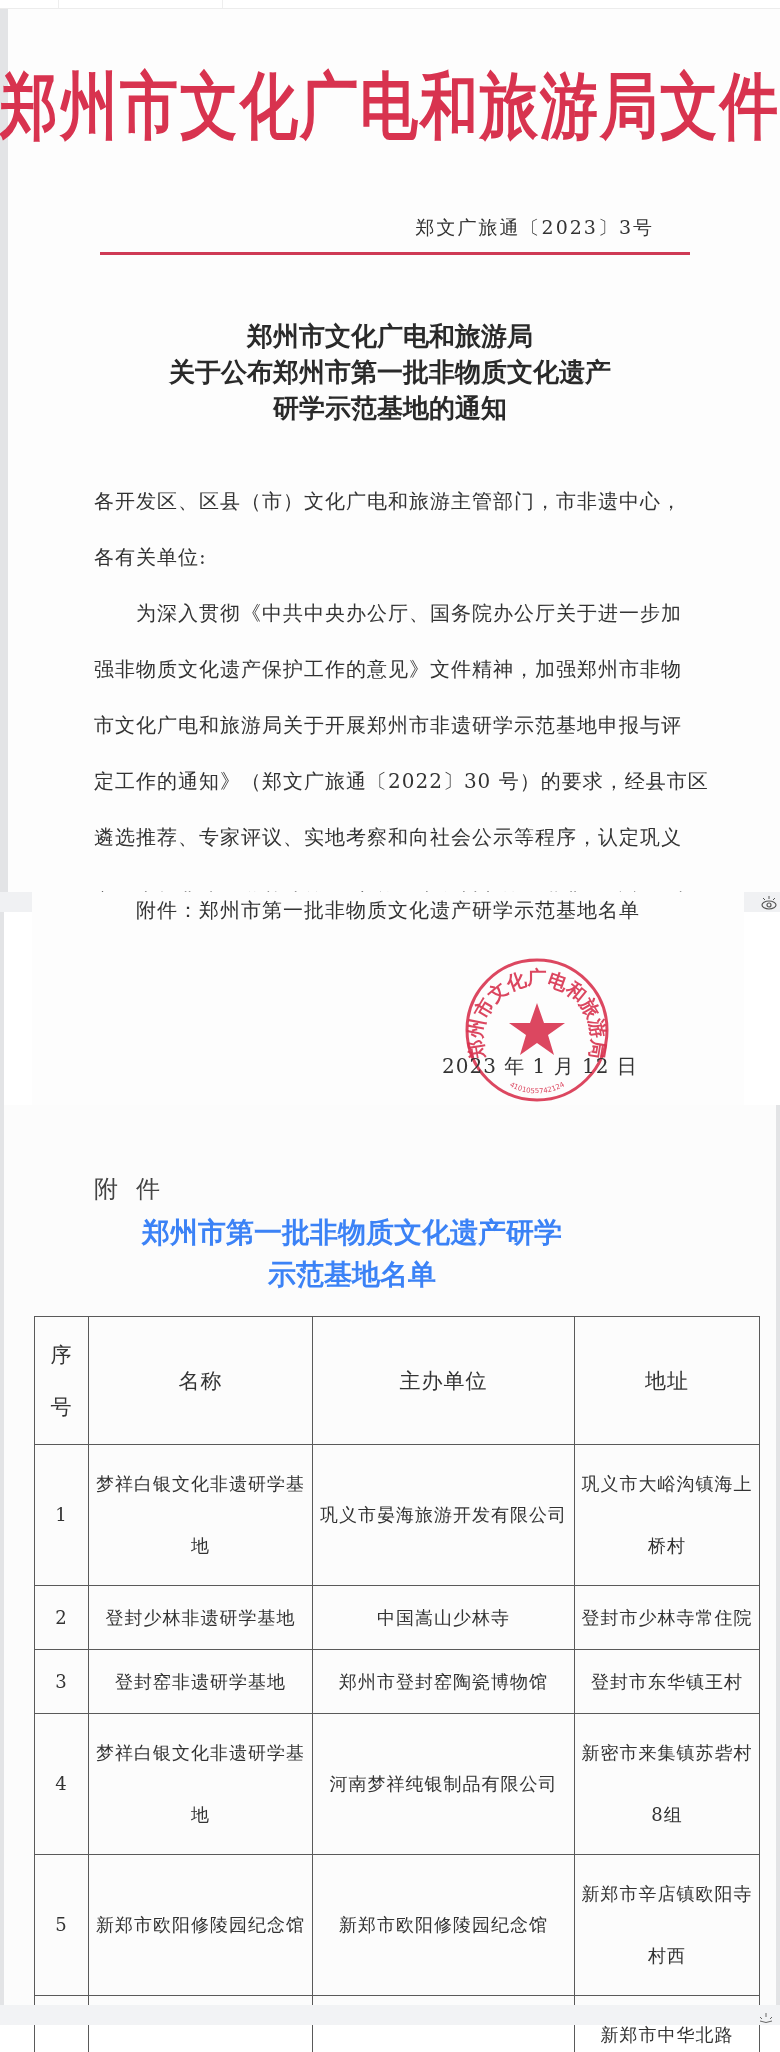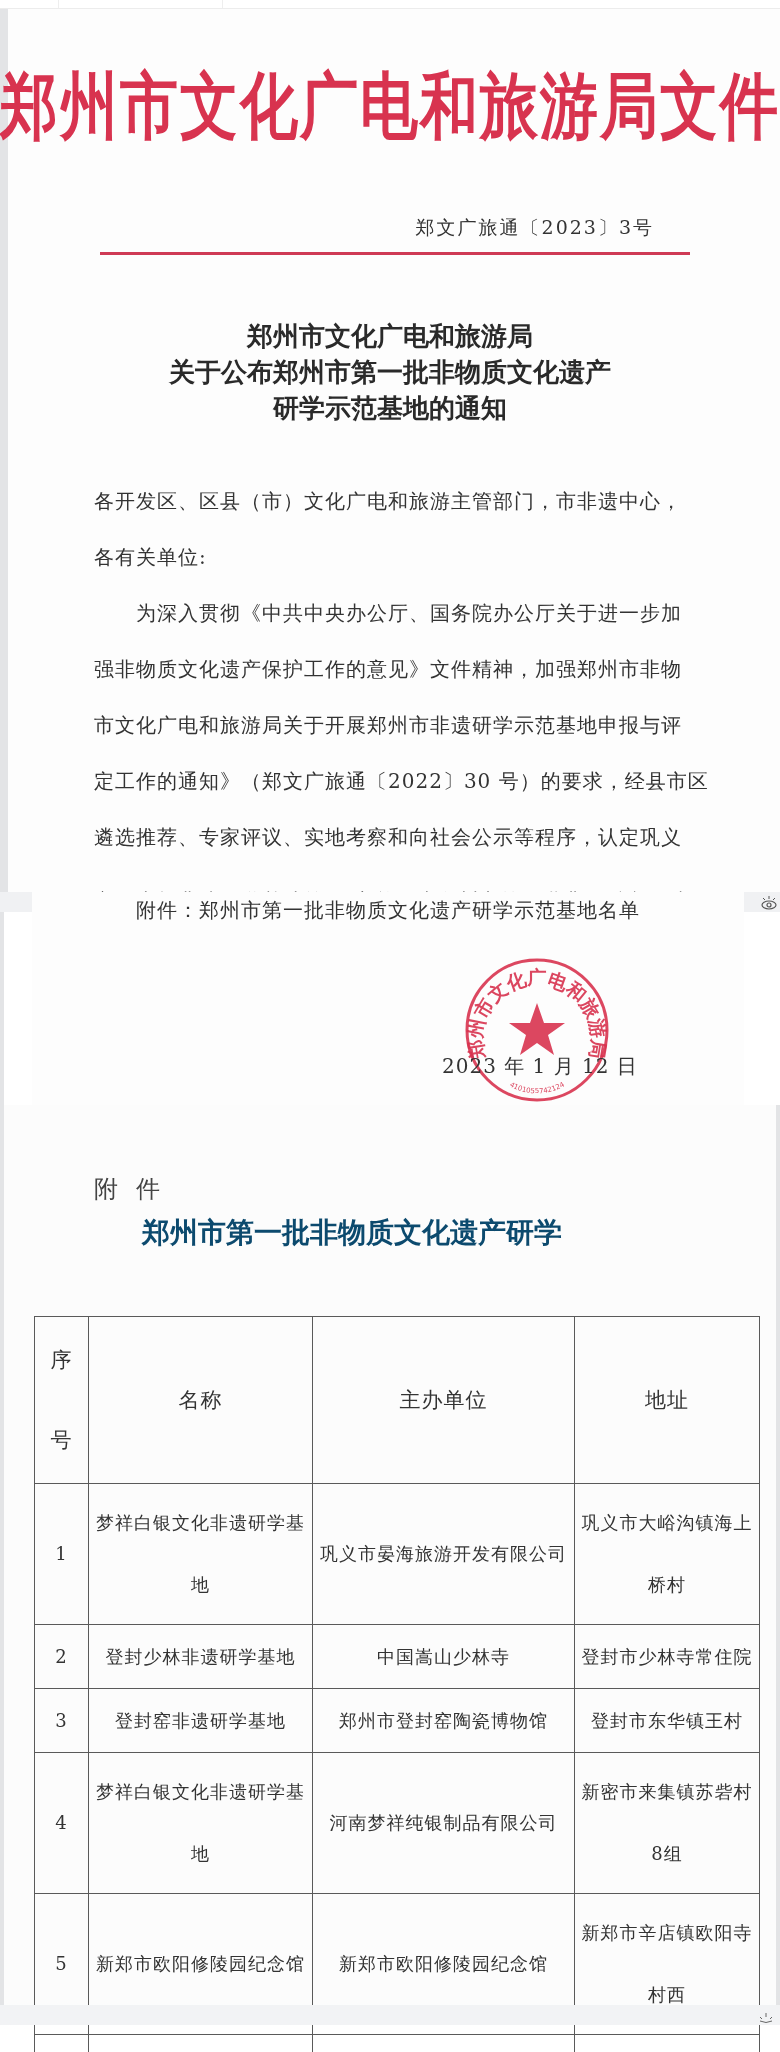--- a/index.html
+++ b/index.html
@@ -36,21 +36,21 @@
   .stamp { position: absolute; left: 462px; top: 955px; width: 150px; height: 150px; }
   .date { position: absolute; left: 442px; top: 1053px; font-size: 20px; color: #333; letter-spacing: 1px; }
 
   
   .page2 { position: absolute; left: 0; top: 1105px; width: 780px; height: 900px; }
   .page2 .leftstrip { position: absolute; left: 0; top: 0; width: 4px; height: 100%; background: #e3e4e6; }
   .page2 .rightstrip { position: absolute; right: 0; top: 0; width: 4px; height: 100%; background: #e3e4e6; }
   .page2 .inner { position: absolute; left: 4px; top: 0; width: 772px; height: 100%; background: #fcfcfc; }
 
   .fujian { position: absolute; left: 94px; top: 1173px; font-size: 24px; letter-spacing: 18px; color: #444; }
-  .list-title { position: absolute; left: 0; width: 704px; top: 1212px; text-align: center; font-weight: bold; font-size: 28px; line-height: 42px; color: #0c4a6e; }
+  .list-title { position: absolute; left: 0; width: 704px; top: 1212px; text-align: center; font-weight: bold; font-size: 28px; line-height: 42px; color: #3b82f6; }
 
   table.sites { position: absolute; left: 34px; top: 1316px; width: 725px; border-collapse: collapse; font-size: 18px; color: #333; table-layout: fixed; }
   table.sites td, table.sites th { border: 1.5px solid #5a5a5a; text-align: center; vertical-align: middle; font-weight: normal; letter-spacing: 1px; padding: 8px 4px; line-height: 34px; }
   table.sites th { font-size: 21px; }
   .c0 { width: 54px; } .c1 { width: 224px; } .c2 { width: 262px; } .c3 { width: 185px; }
 
   .bottom-bar { position: absolute; left: 0; top: 2005px; width: 780px; height: 20px; background: #f2f3f5; }
   .bottom-icon { position: absolute; left: 757px; top: 2013px; width: 18px; height: 10px; }
 </style>
 </head>
@@ -126,32 +126,33 @@
 
 <div class="page2">
   <div class="leftstrip"></div>
   <div class="inner"></div>
   <div class="rightstrip"></div>
 </div>
 
 <div class="fujian">附件</div>
 <div class="list-title">
   <div>郑州市第一批非物质文化遗产研学</div>
+  <div>示范基地名单</div>
 </div>
 
 <table class="sites">
   <colgroup>
       <col class="c0">
       <col class="c1">
       <col class="c2">
       <col class="c3">
     </colgroup>
   <thead>
     <tr style="height:128px">
-      <th style="line-height:80px;padding:3px 14px;">序号</th>
+      <th style="line-height:52px;padding:3px 14px;">序号</th>
       <th>名称</th>
       <th>主办单位</th>
       <th>地址</th>
     </tr>
   </thead>
   <tbody>
     <tr style="height:128px">
       <td>1</td>
       <td style="line-height:62px">梦祥白银文化非遗研学基地</td>
       <td>巩义市晏海旅游开发有限公司</td>

